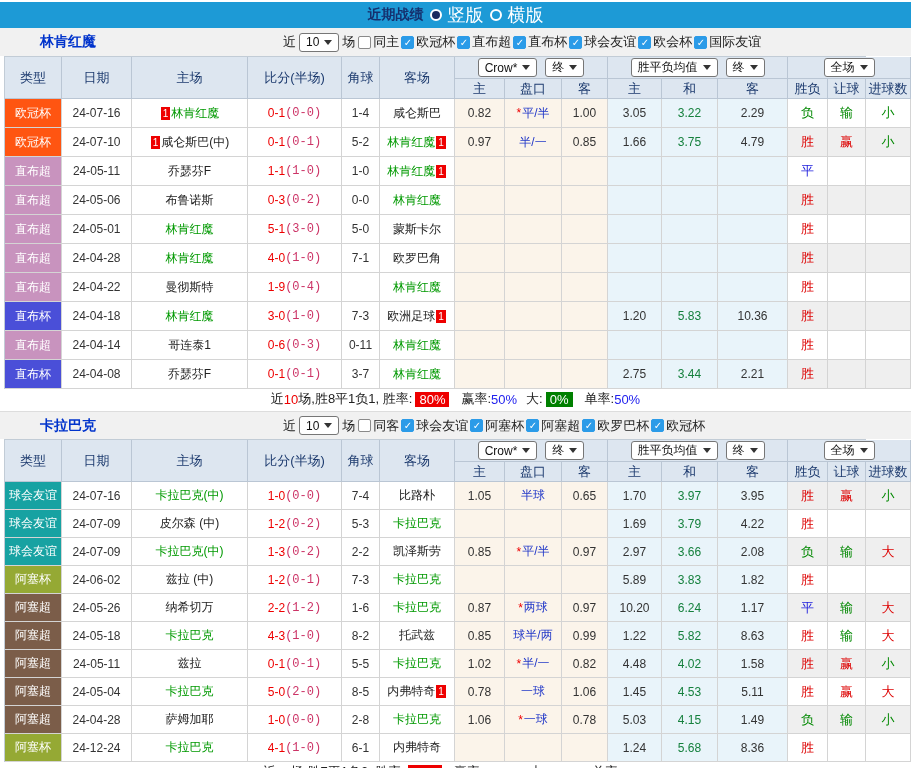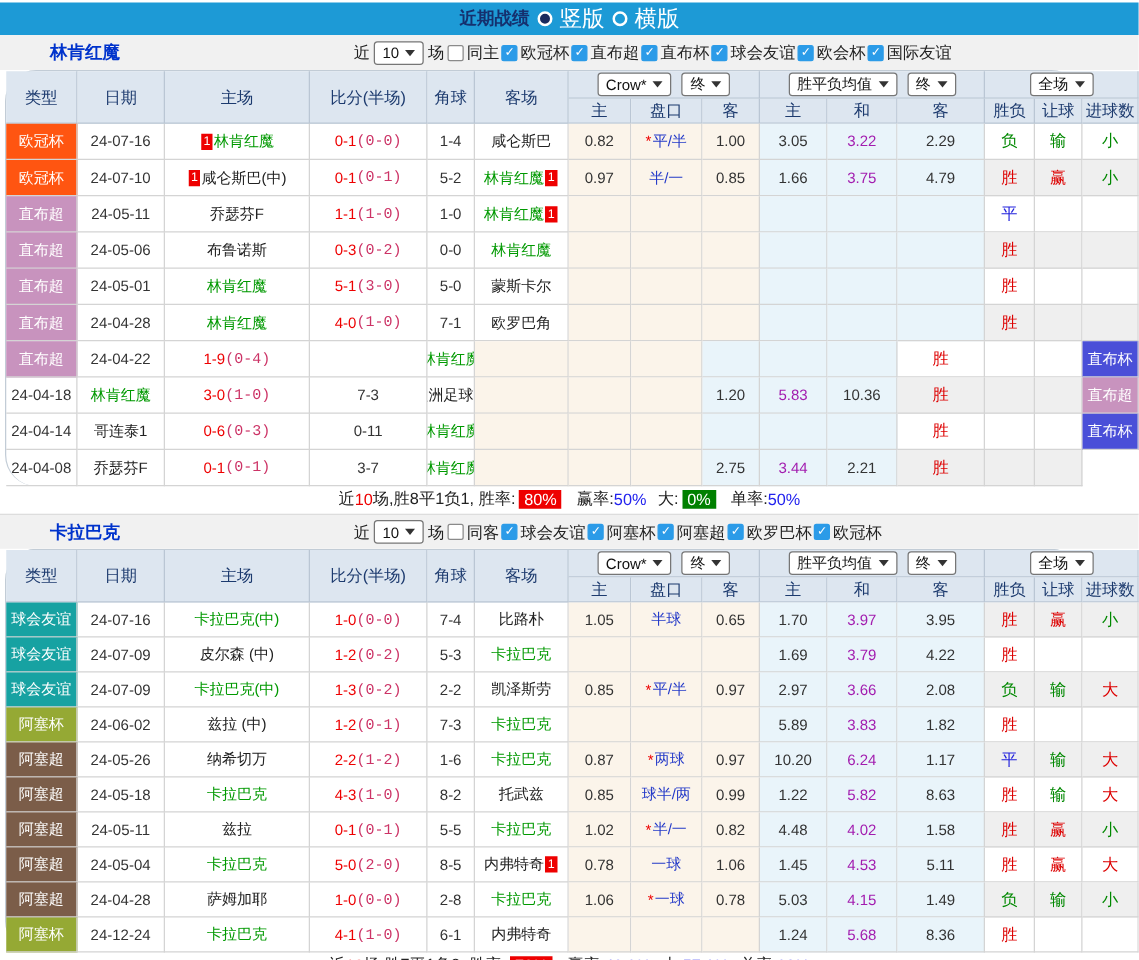--- a/index.html
+++ b/index.html
@@ -31,42 +31,42 @@
   .cb { width: 13px; height: 13px; border: 1px solid #8a8a8a; background: #fff;
     display: inline-flex; align-items: center; justify-content: center;
     font-size: 10px; color: #fff; border-radius: 2px; margin-right: 2px; }
   .cb.on { background: #2b9be8; border-color: #2b9be8; }
   .cbl { font-size: 13px; }
 
   
   .gtable { display: grid; width: 862px; margin-left: 4px;
     grid-template-columns: 57px 70px 116px 94px 38px 75px 50px 57px 46px 54px 56px 70px 40px 38px 45px;
     grid-template-rows: 22px 20px; grid-auto-rows: 29px;
-    border-top: 1px solid #c2ccd6; border-left: 1px solid #c2ccd6; font-size: 12px; border-radius: 25px; }
+    border-top: 1px solid #c2ccd6; border-left: 1px solid #c2ccd6; font-size: 12px; }
   .gtable.s2 { grid-auto-rows: 28px; }
   .cell { border-right: 1px solid #d4d4d4; border-bottom: 1px solid #d4d4d4;
     display: flex; align-items: center; justify-content: center;
     white-space: nowrap; overflow: hidden; color: #333; }
   .th { background: #dde6f0; color: #1c3a6e; border-right: 1px solid #bac6d4;
     border-bottom: 1px solid #bac6d4; font-size: 13px; }
   .thspan { grid-row: span 2; }
   .ddcell { gap: 8px; }
   .bg-warm { background: #fbf4ea; }
   .bg-blue { background: #e9f4fa; }
   .shade { background: #efefef; }
   .c-type { color: #fff; font-size: 12px; }
   .t-green { color: #009900; }
   .t-black { color: #222; }
   .score { color: #ee0000; }
   .half { color: #cc3366; font-family: Liberation Mono, monospace; }
   .b1 { background: #ee0000; color: #fff; font-size: 10px; line-height: 13px;
     padding: 0 2px; margin: 0 1px; display: inline-block; }
   .hline { color: #2238c8; }
   .star { color: #ee0000; margin-right: 1px; }
-  .edraw { color: #a21caf; }
+  .edraw { color: #15803d; }
   .resl { font-size: 13px; }
 
   
   .summary { height: 20px; display: flex; align-items: center; justify-content: center;
     font-size: 13px; color: #222; }
   .summary .red { color: #ee0000; }
   .summary .blue { color: #2222ee; }
   .badge { color: #fff; padding: 0 4px; margin: 0 3px; }
   .bred { background: #ee0000; }
   .bgreen { background: #008000; }
@@ -303,20 +303,23 @@
         <div class="cell bg-warm"></div>
         <div class="cell bg-blue"></div>
         <div class="cell bg-blue edraw"></div>
         <div class="cell bg-blue"></div>
         <div class="cell resl shade" style="color: rgb(221, 0, 0);">胜</div>
         <div class="cell resl shade"></div>
         <div class="cell resl shade"></div>
         <div class="cell c-type" style="background: rgb(200, 147, 190);">直布超</div>
         <div class="cell ">24-04-22</div>
         <div class="cell ">
+          <span class="t-black">曼彻斯特</span>
+        </div>
+        <div class="cell ">
           <span class="score">1-9</span>
           <span class="half">(0-4)</span>
         </div>
         <div class="cell "></div>
         <div class="cell ">
           <span class="t-green">林肯红魔</span>
         </div>
         <div class="cell bg-warm"></div>
         <div class="cell bg-warm"></div>
         <div class="cell bg-warm"></div>

